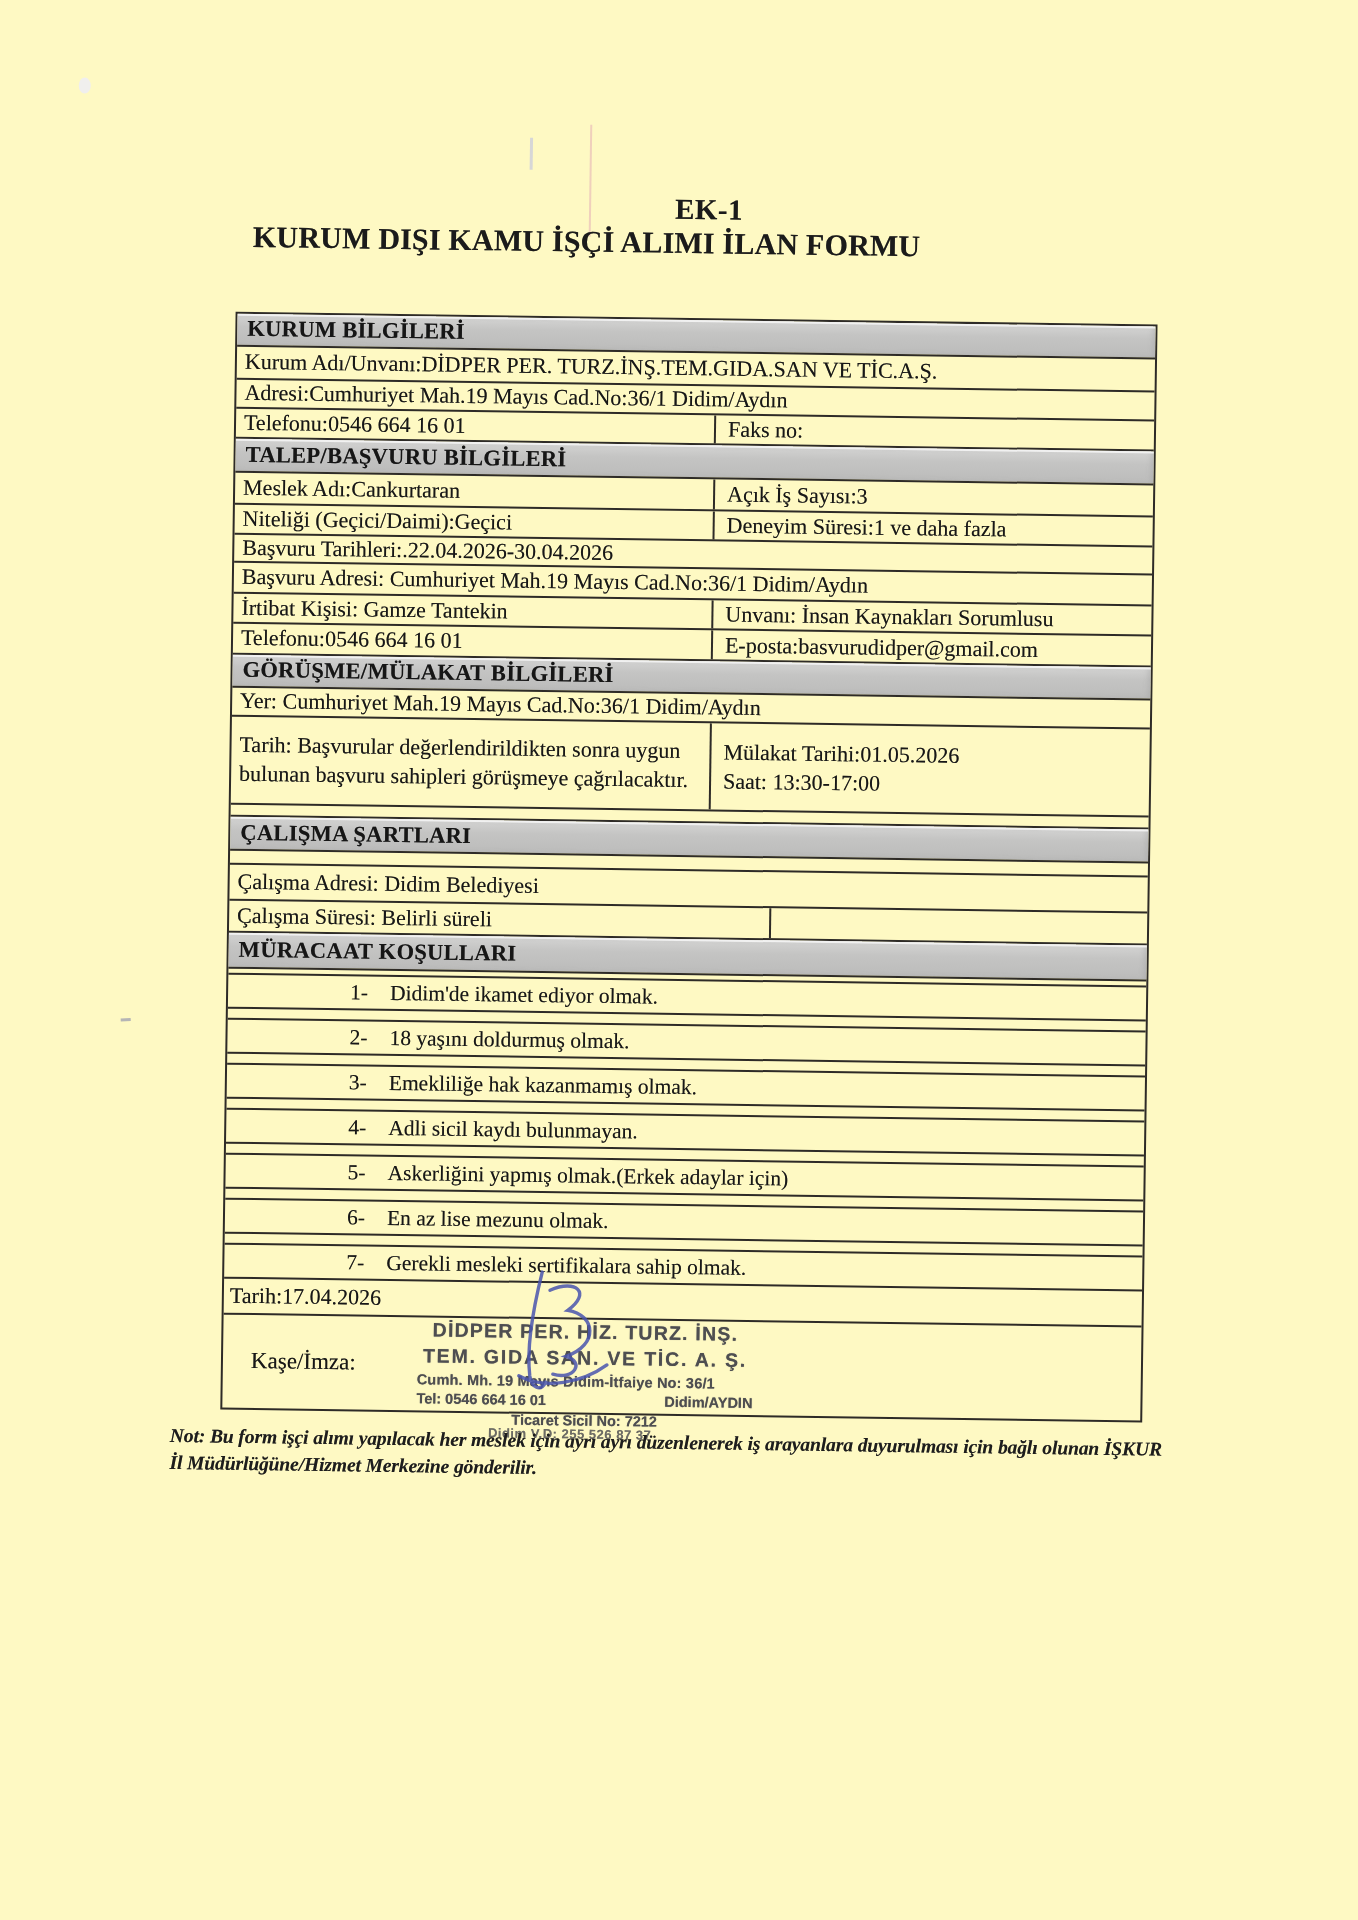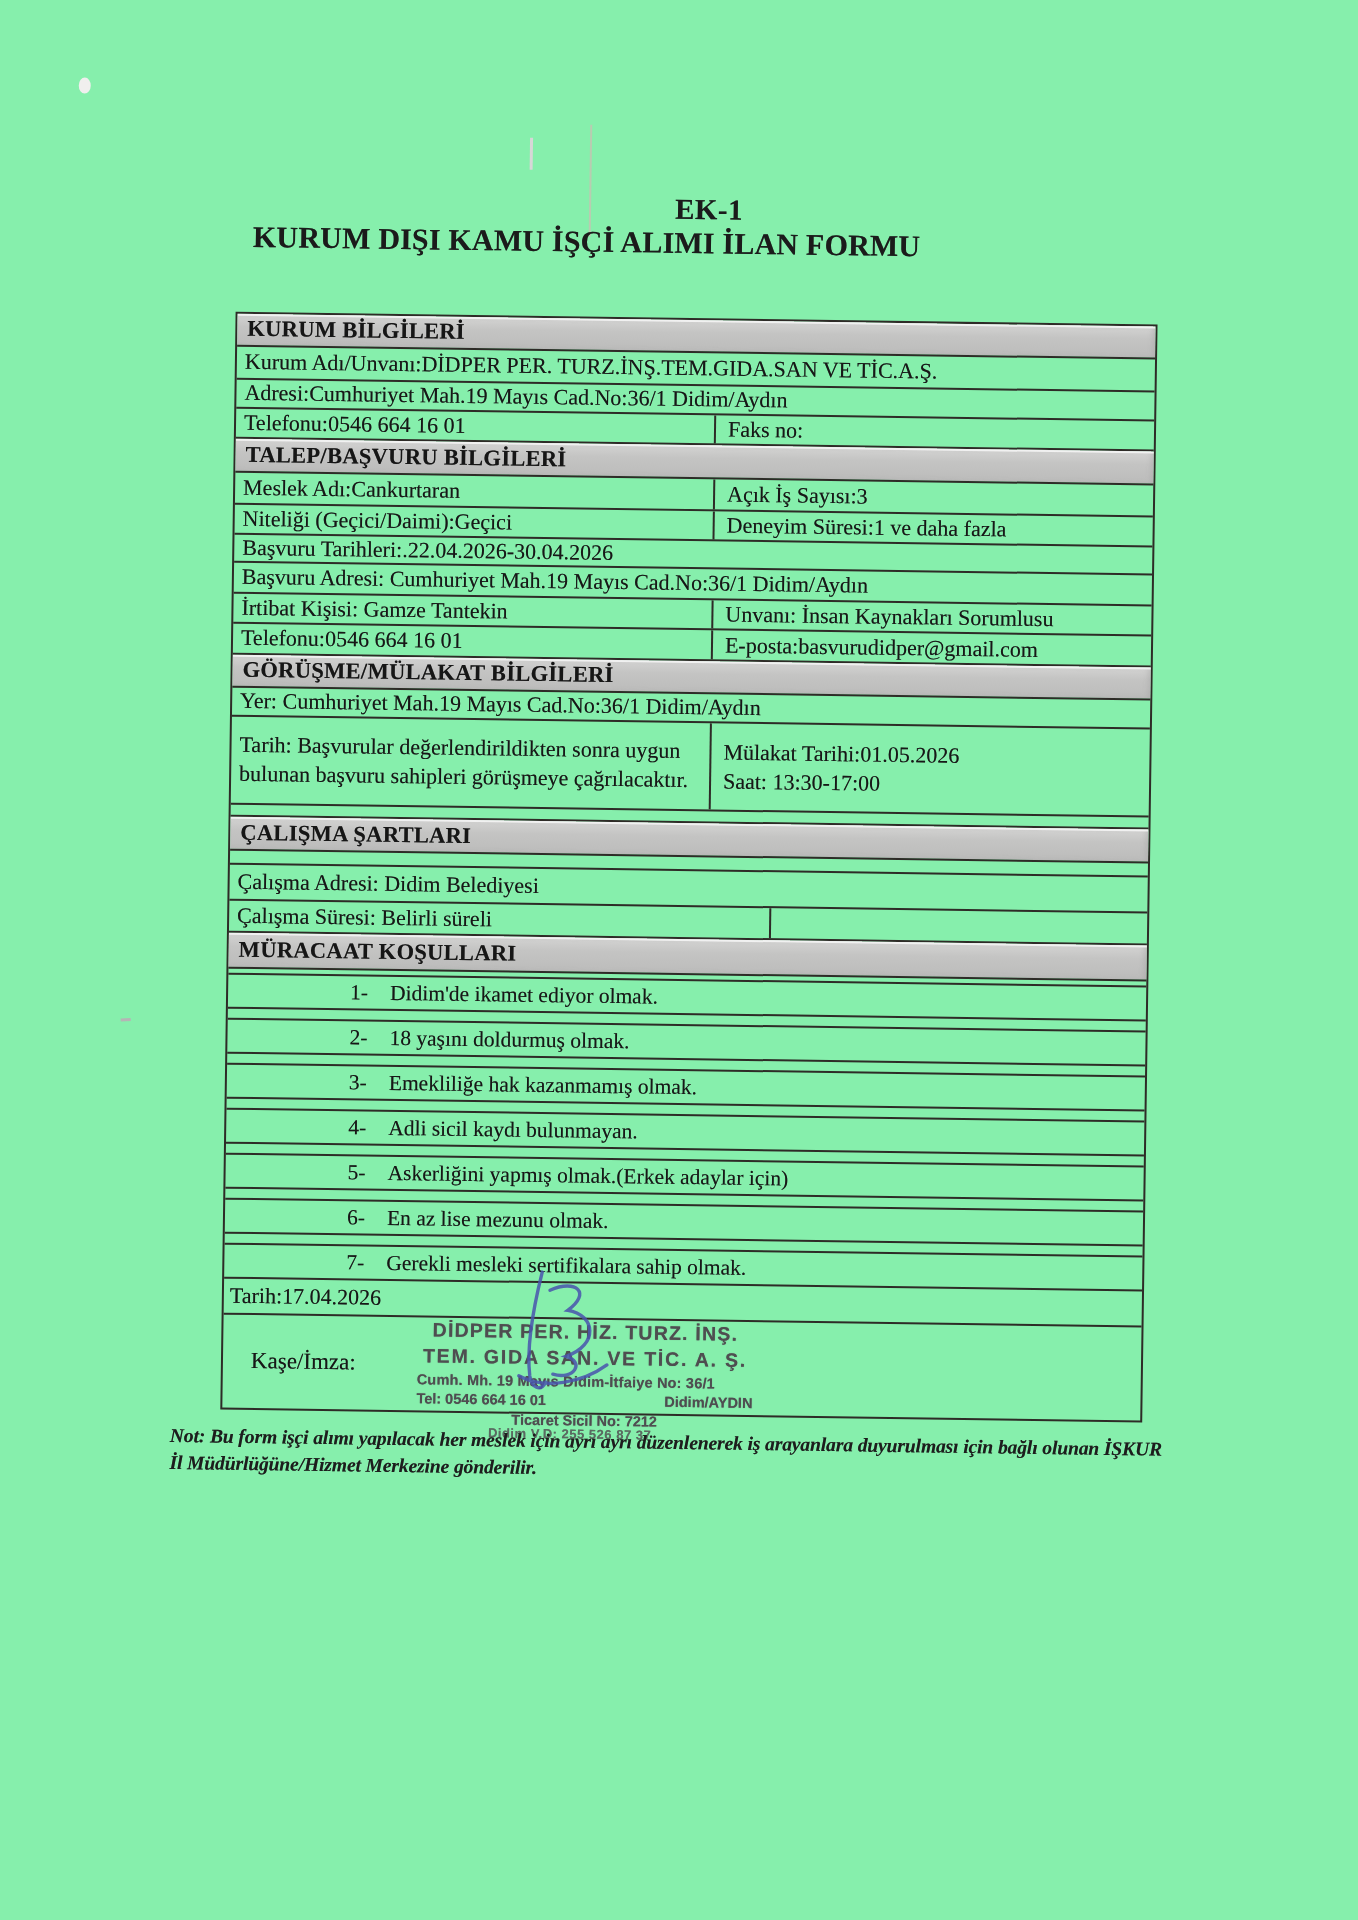--- a/index.html
+++ b/index.html
@@ -1,17 +1,17 @@
 <!DOCTYPE html>
 <html><head>
 <meta charset="utf-8">
 <style>
   html,body{margin:0;padding:0;background:#ffffff;}
   .page{
-    position:relative;width:1358px;height:1920px;background:#86efac;overflow:hidden;
+    position:relative;width:1358px;height:1920px;background:#fef9c3;overflow:hidden;
     font-family:"Liberation Serif", serif;color:#171717;
   }
   .doc{
     position:absolute;left:0;top:0;width:1358px;height:1920px;
     transform:rotate(0.8deg);transform-origin:683px 860px;
     text-shadow:0 0 0.6px rgba(23,23,23,.5);
   }
   
   .fold-pink{position:absolute;left:580px;top:126px;width:2px;height:112px;background:#e3aeb6;opacity:.55;}
   .fold-gray{position:absolute;left:520px;top:140px;width:3px;height:32px;background:#d7d7d7;}

